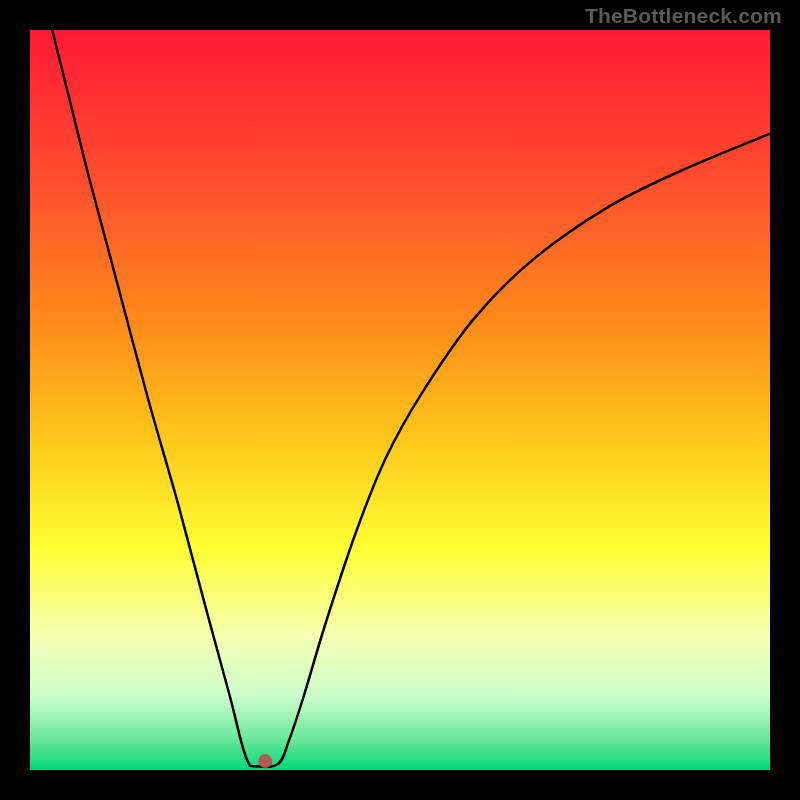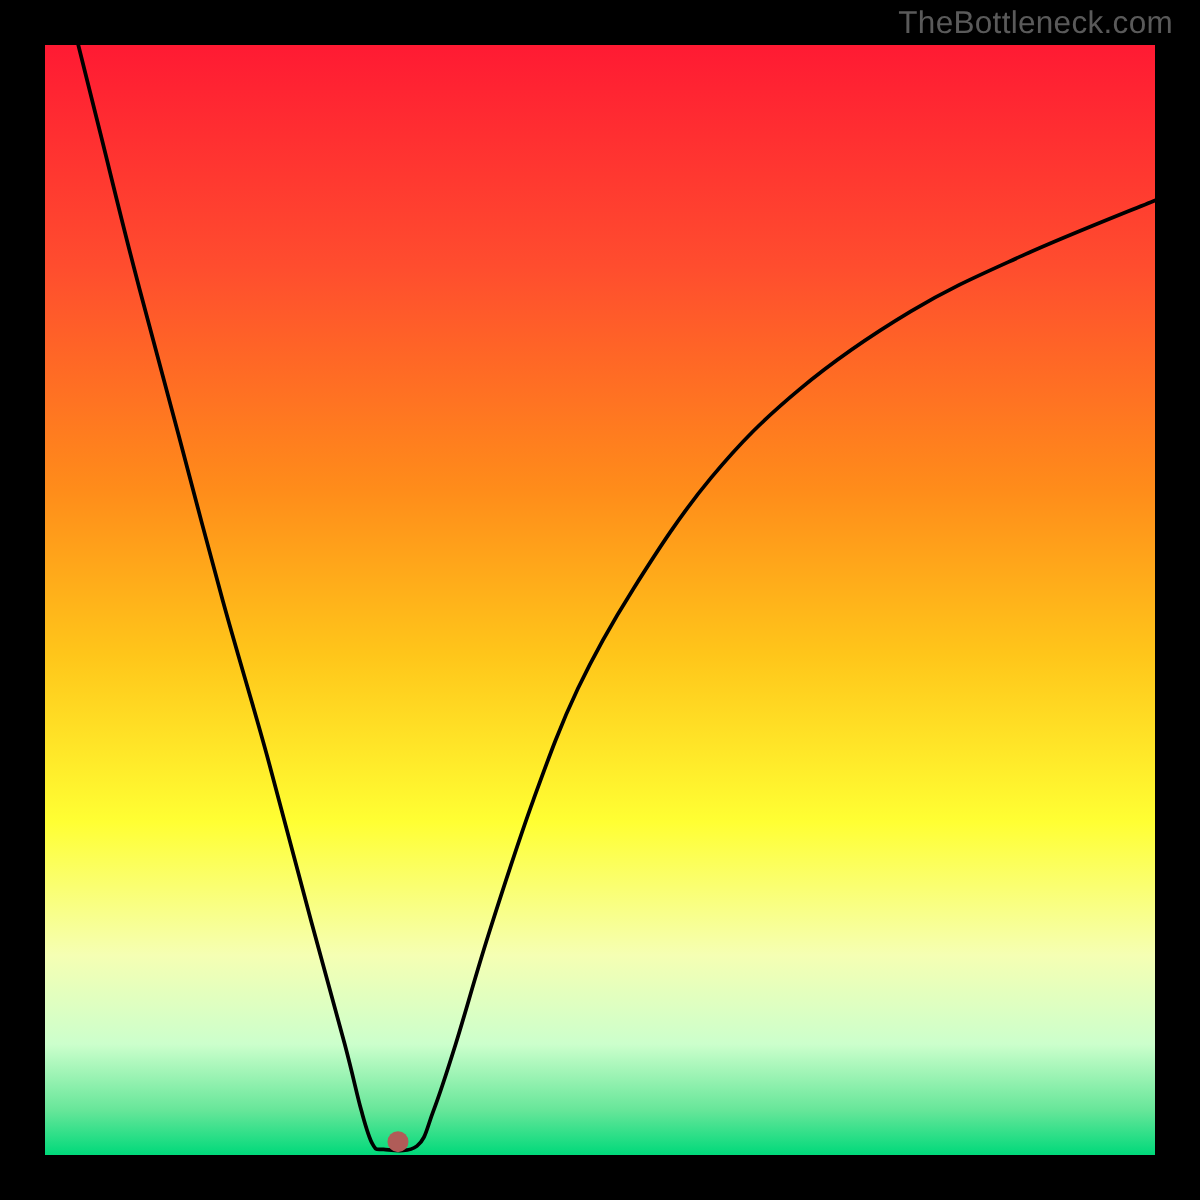--- a/index.html
+++ b/index.html
@@ -16,21 +16,21 @@
     height: 800px;
     background: #000;
     position: relative;
   }
   .watermark {
     position: absolute;
     top: 4px;
     right: 18px;
     color: #5a5a5a;
     font-size: 21px;
-    font-weight: 400;
+    font-weight: 700;
     letter-spacing: 0.2px;
   }
   .plot-container {
     position: absolute;
     left: 30px;
     top: 30px;
     width: 740px;
     height: 740px;
   }
   svg {

